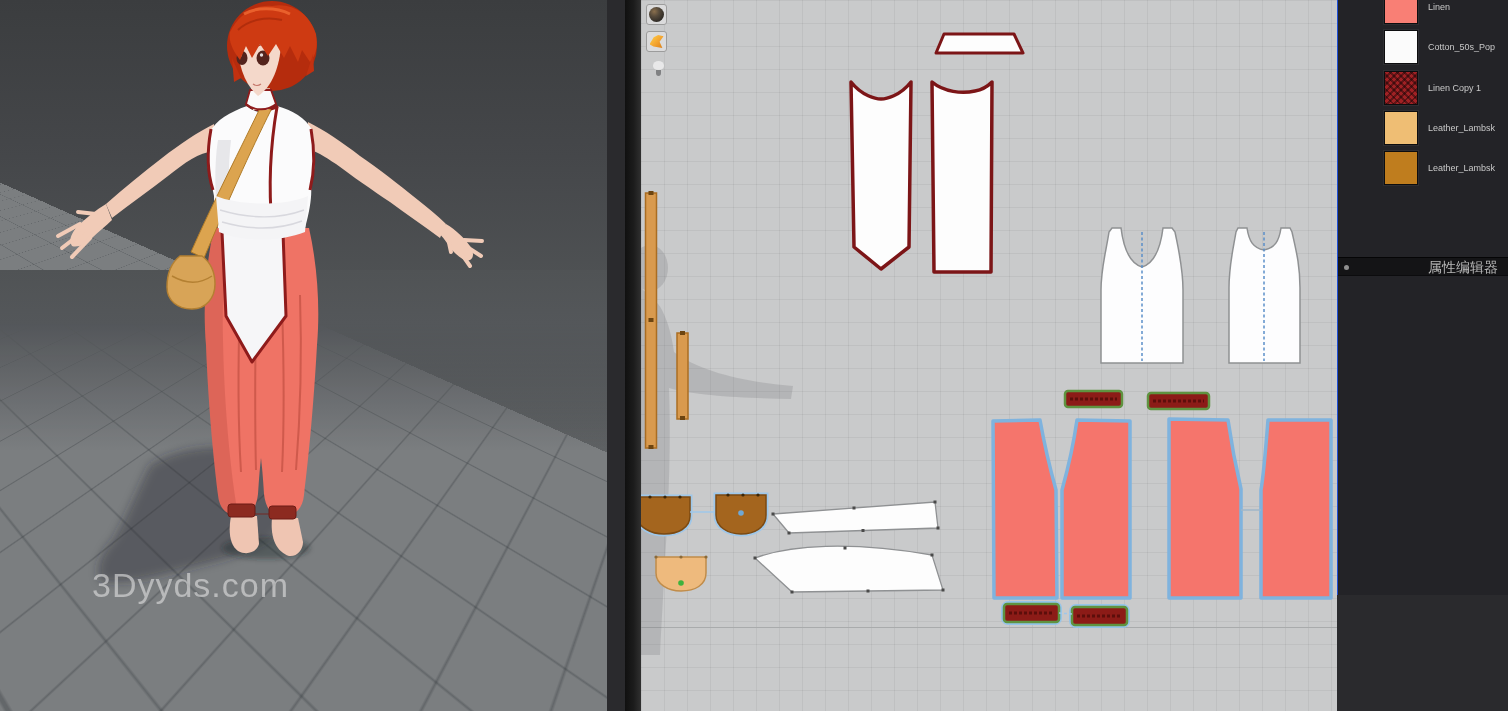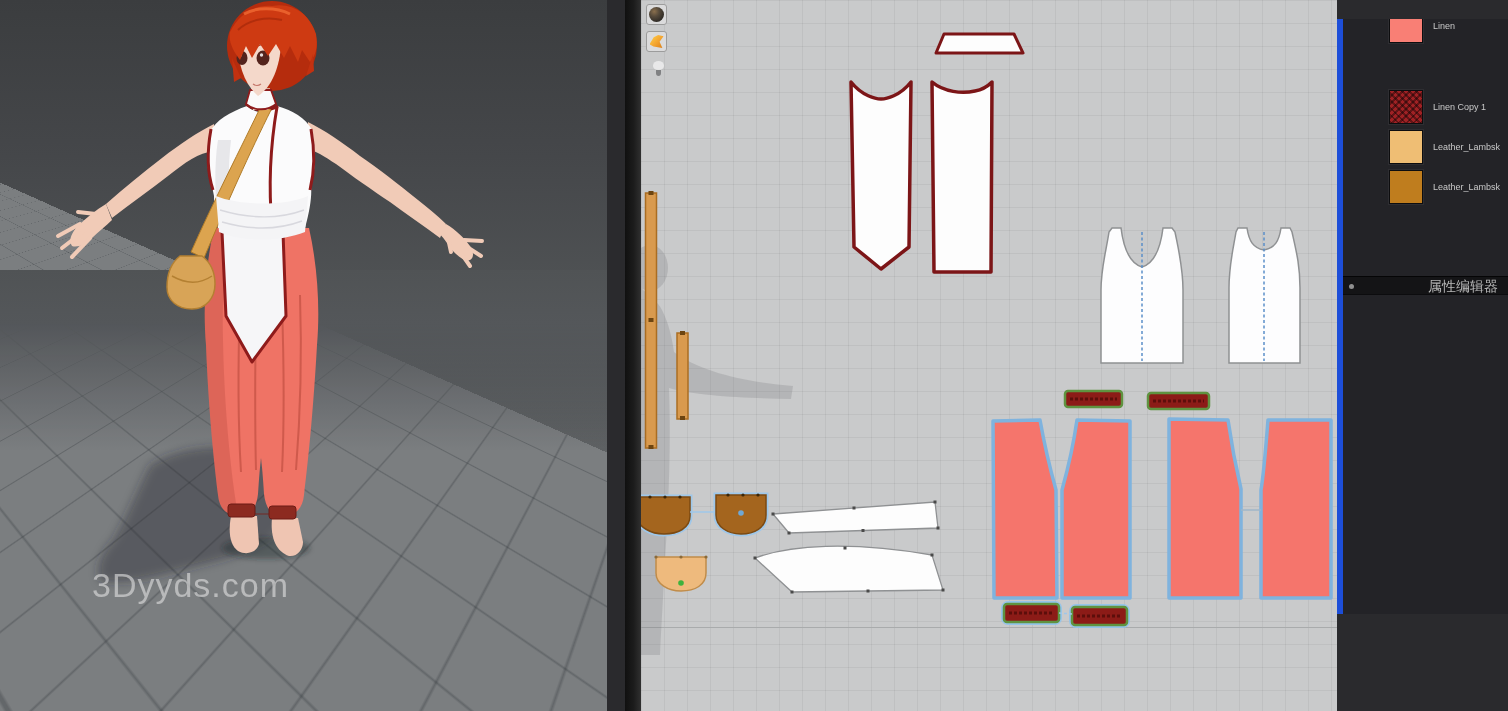--- a/index.html
+++ b/index.html
@@ -40,21 +40,21 @@
   .ic-fabric{width:14px;height:13px;background:linear-gradient(135deg,#ffd24d 0%,#f2a22e 55%,#d87b15 100%);
     clip-path:polygon(0 72%,30% 18%,62% 0,100% 10%,72% 52%,92% 100%,28% 88%);}
   .ic-pin{width:13px;height:16px;position:relative;opacity:.75;}
   .ic-pin::before{content:"";position:absolute;left:1px;top:0;width:11px;height:9px;border-radius:50% 50% 45% 45%;
     background:rgba(252,252,252,.8);}
   .ic-pin::after{content:"";position:absolute;left:4px;top:9px;width:5px;height:6px;border-radius:0 0 50% 50%;
     background:rgba(80,80,82,.8);}
 
   
   .sidebar{position:absolute;left:1337px;top:0;width:171px;height:595px;background:#232327;
-    border-left:6px solid #1d4ed8;overflow:hidden;margin-top:19px;}
+    border-left:1px solid #1d4ed8;overflow:hidden;}
   .fabRow{position:absolute;left:0;width:100%;height:40px;cursor:pointer;}
   .fabRow .sw{position:absolute;left:46px;top:3px;width:34px;height:34px;border:1px solid #0d0d0f;
     box-shadow:0 0 0 1px rgba(255,255,255,.05);}
   .fabRow.hatch .sw::after{content:"";position:absolute;inset:0;
     background:repeating-linear-gradient(45deg,rgba(0,0,0,.38) 0 2px,transparent 2px 5px),
                repeating-linear-gradient(-45deg,rgba(0,0,0,.38) 0 2px,transparent 2px 5px);}
   .fabRow .lbl{position:absolute;left:90px;right:0;top:0;height:40px;line-height:40px;
     font-size:9px;color:#c9c9c9;white-space:nowrap;overflow:hidden;}
   .propHdr{position:absolute;left:0;top:257px;width:100%;height:19px;background:#141416;
     border-top:1px solid #050506;border-bottom:1px solid #0c0c0e;cursor:pointer;}
@@ -317,20 +317,24 @@
     <button class="tbtn ghost" style="left:7px;top:58px;">
       <span class="ic-pin"></span>
     </button>
   </section>
 
   <aside class="sidebar">
     <div class="fabRow" style="top:-13px;">
       <span class="sw" style="background: rgb(249, 127, 117);"></span>
       <span class="lbl">Linen</span>
     </div>
+    <div class="fabRow" style="top:27px;">
+      <span class="sw" style="background: rgb(251, 251, 251);"></span>
+      <span class="lbl">Cotton_50s_Pop</span>
+    </div>
     <div class="fabRow hatch" style="top:68px;">
       <span class="sw" style="background: rgb(160, 33, 36);"></span>
       <span class="lbl">Linen Copy 1</span>
     </div>
     <div class="fabRow" style="top:108px;">
       <span class="sw" style="background: rgb(239, 190, 116);"></span>
       <span class="lbl">Leather_Lambsk</span>
     </div>
     <div class="fabRow" style="top:148px;">
       <span class="sw" style="background: rgb(191, 125, 30);"></span>

